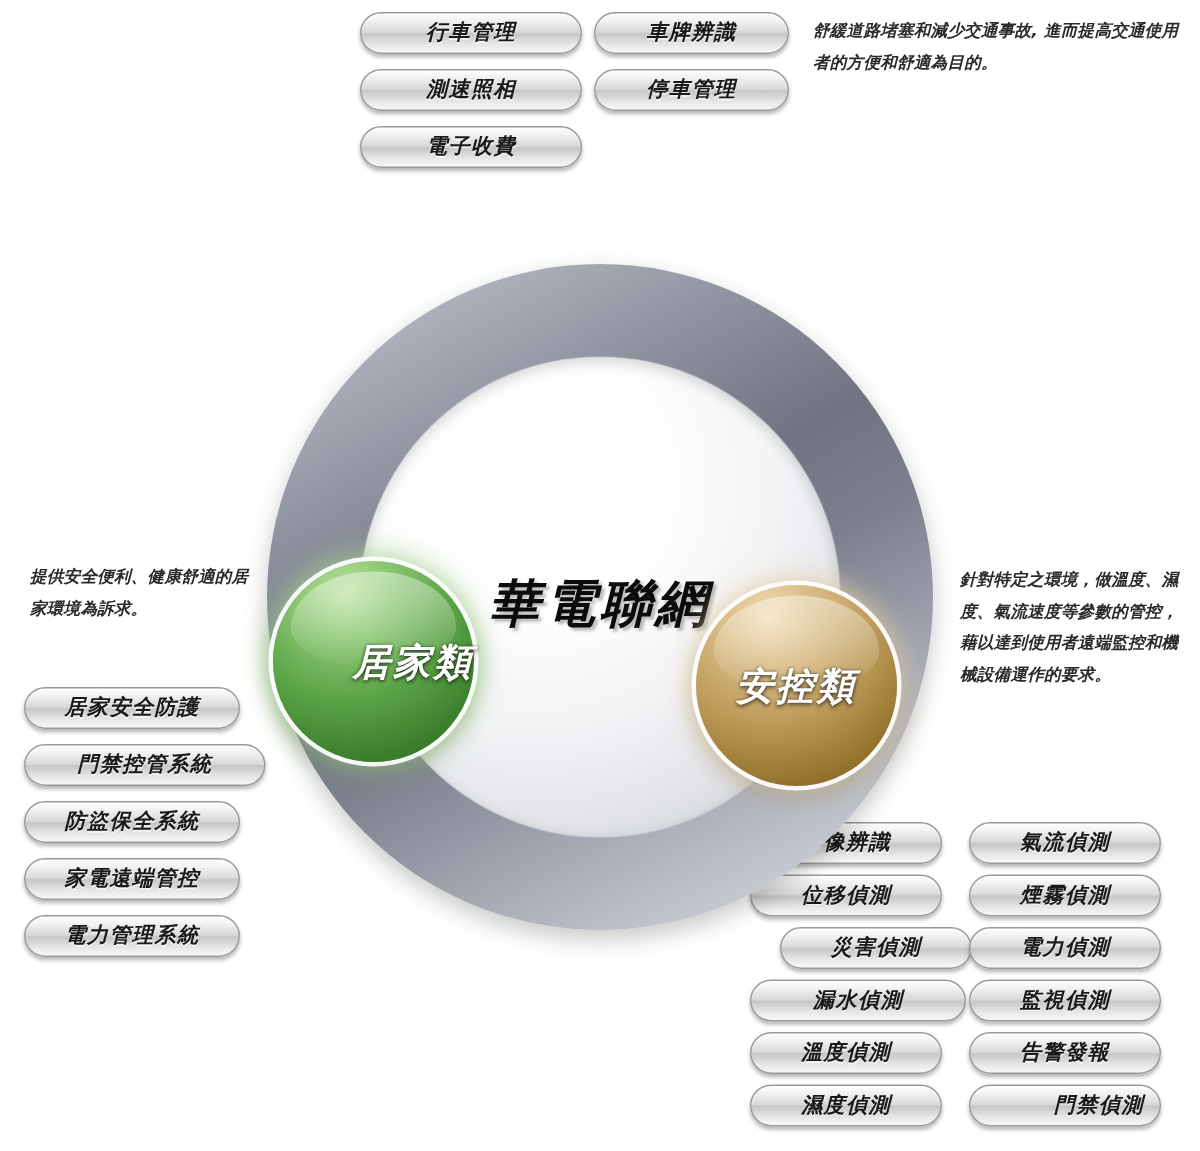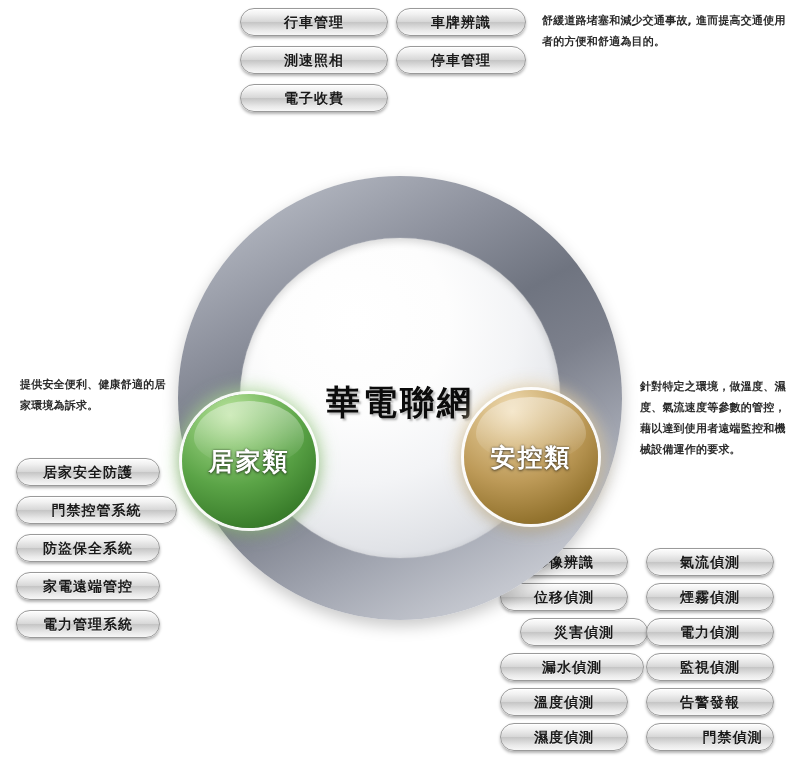--- a/index.html
+++ b/index.html
@@ -4,21 +4,21 @@
 <title>華電聯網</title>
 <style>
   html,body{margin:0;padding:0;}
   body{
     width:800px;height:767px;
     background:#ffffff;
     font-family:"DejaVu Sans","Liberation Sans",sans-serif;
     overflow:hidden;
     position:relative;
   }
-  .stage{position:absolute;left:0;top:0;width:800px;height:767px;}
+  .stage{position:absolute;left:0;top:0;width:800px;height:767px;font-style:italic;}
 
   
   .pill{
     position:absolute;
     height:28px;
     border-radius:14px;
     background:linear-gradient(to bottom,
         #fdfdfd 0%,
         #f2f2f2 18%,
         #d8d8d8 48%,
@@ -97,25 +97,26 @@
   }
 
   #node-traffic{
     left:318px;top:140px;width:140px;height:140px;
     background:radial-gradient(circle at 38% 18%, #8fc0e6 0%, #5f9ccd 24%, #3f7cb4 52%, #28578c 78%, #1b3e66 100%);
     box-shadow:0 0 0 3px rgba(255,255,255,0.92),
                0 0 16px 6px rgba(150,185,225,0.75),
                0 6px 14px rgba(0,0,0,0.30);
   }
   #node-home{
-    left:182px;top:394px;width:134px;height:134px;
+    left:182px;top:374px;width:134px;height:134px;
     background:radial-gradient(circle at 36% 16%, #b9e29c 0%, #8cc773 22%, #5ba447 50%, #3b7f2c 78%, #2c661f 100%);
     box-shadow:0 0 0 3px rgba(255,255,255,0.92),
                0 0 16px 6px rgba(170,215,150,0.75),
                0 6px 14px rgba(0,0,0,0.30);
+    justify-content:flex-end;
   }
   #node-security{
     left:464px;top:390px;width:134px;height:134px;
     background:radial-gradient(circle at 36% 16%, #f0dcb4 0%, #d9bd86 22%, #bd9a58 50%, #94742f 78%, #75591f 100%);
     box-shadow:0 0 0 3px rgba(255,255,255,0.92),
                0 0 16px 6px rgba(230,210,170,0.78),
                0 6px 14px rgba(0,0,0,0.30);
   }
 </style>
 </head>

